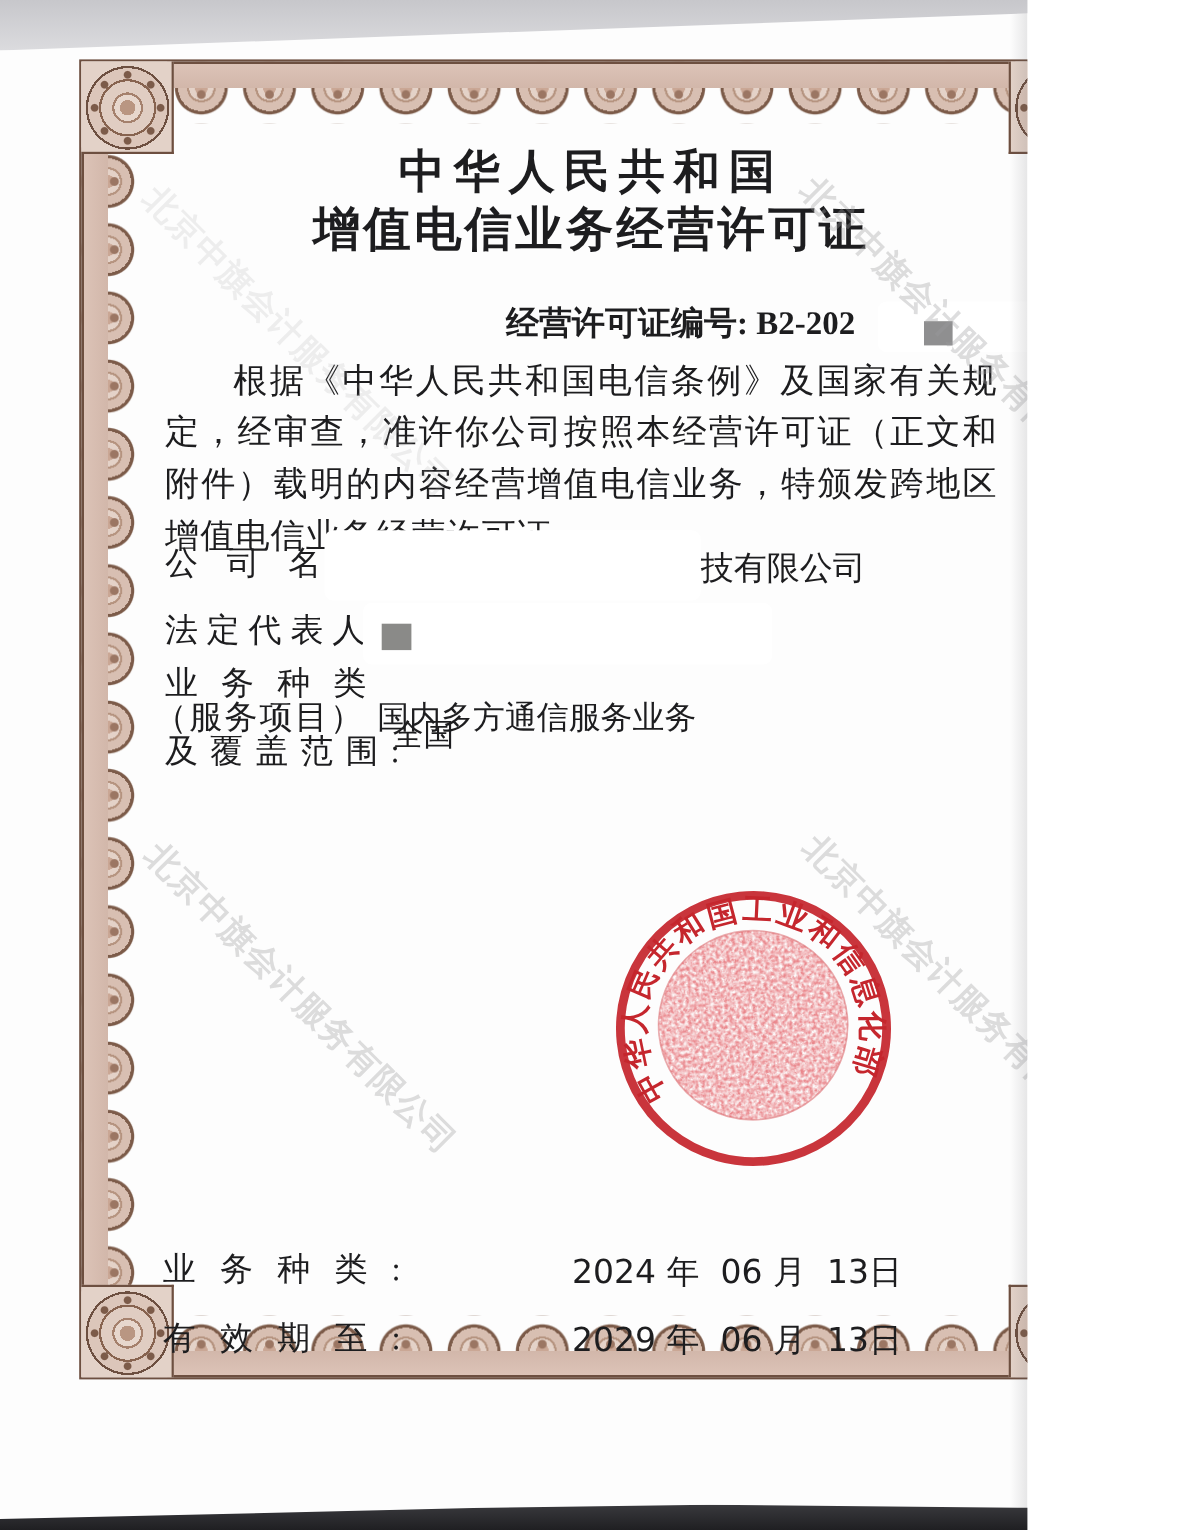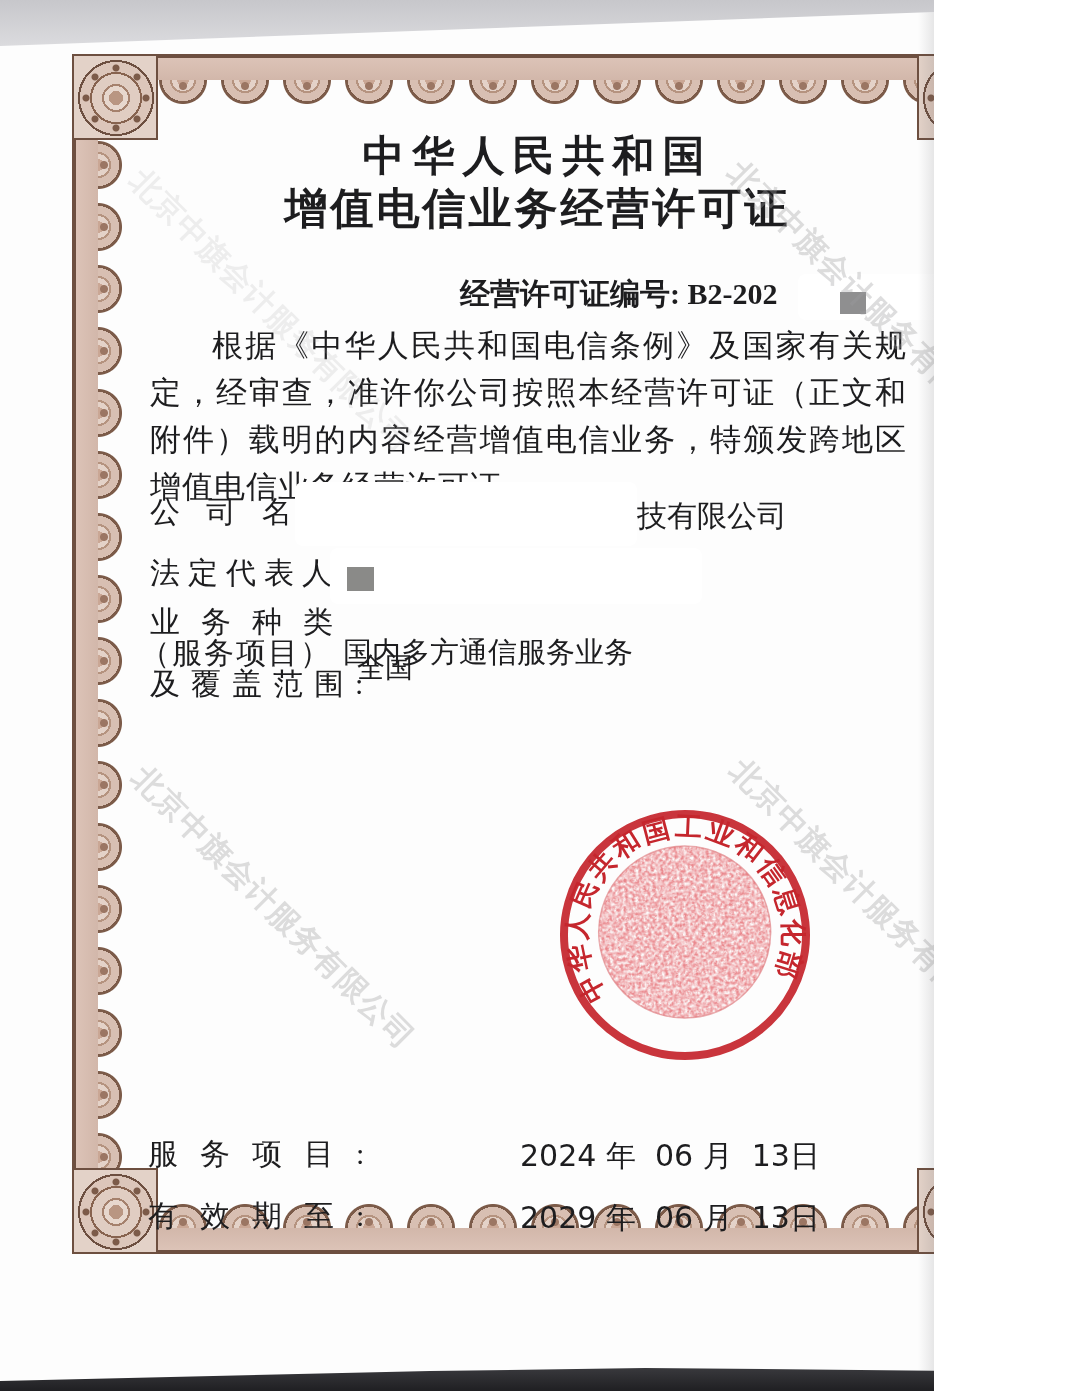--- a/index.html
+++ b/index.html
@@ -180,21 +180,21 @@
     </defs>
     <circle cx="133" cy="133" r="121" fill="none" stroke="#c5262d" stroke-width="8" opacity="0.93"></circle>
     <circle cx="133" cy="130" r="86" fill="#ffffff" filter="url(#speck)" opacity="0.85"></circle>
     <circle cx="133" cy="130" r="86" fill="none" stroke="#d4565c" stroke-width="1.5" opacity="0.45"></circle>
     <text font-size="27" font-weight="700" fill="#c5262d" letter-spacing="3" font-family="DejaVu Sans, Liberation Sans, sans-serif">
       <textPath href="#sealArc" startOffset="50%" text-anchor="middle">中华人民共和国工业和信息化部</textPath>
     </text>
   </svg>
 
   <div class="date-row1">
-    <span class="lbl">服务项目:</span>
+    <span class="lbl">业务种类:</span>
   </div>
   <div class="date-val1 val-sans">2024 年  06 月  13日</div>
   <div class="date-row2">
     <span class="lbl">有效期至:</span>
   </div>
   <div class="date-val2 val-sans">2029 年  06 月  13日</div>
 
   <div class="redact-white rd-license"></div>
   <div class="redact-white rd-company"></div>
   <div class="redact-white rd-legal"></div>

